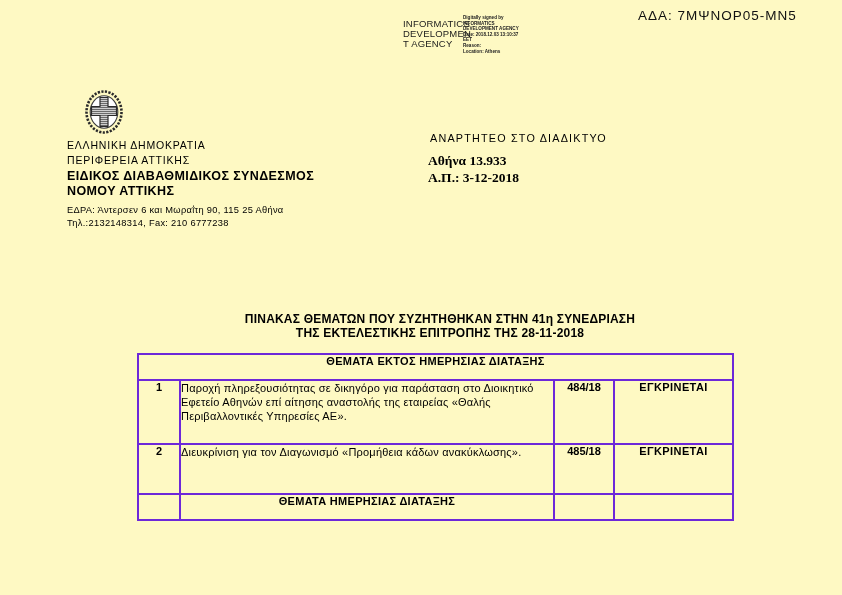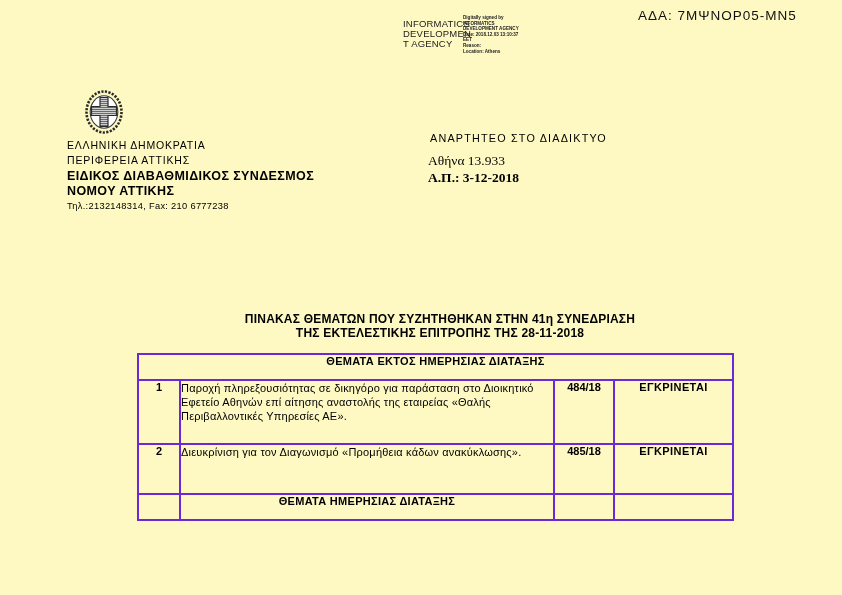--- a/index.html
+++ b/index.html
@@ -19,21 +19,21 @@
   
   #emblem{left:84px;top:89px;width:40px;height:46px;}
   #org{left:67px;top:139px;line-height:13px;}
   .org-sm{font-size:10.5px;letter-spacing:.8px;margin-bottom:2px;}
   .org-bold{font-size:12.5px;font-weight:700;letter-spacing:.4px;line-height:15px;}
   .org-tiny{font-size:9.3px;letter-spacing:.3px;line-height:12px;margin-top:1px;}
   #org-address{margin-top:5px;}
 
   
   #web-notice{left:430px;top:132px;font-size:10.8px;letter-spacing:1.2px;}
-  #city-line{left:428px;top:153px;font-family:"Liberation Serif",serif;font-weight:400;font-size:13.5px;}
+  #city-line{left:428px;top:153px;font-family:"Liberation Serif",serif;font-weight:700;font-size:13.5px;}
   #prot-line{left:428px;top:170px;font-family:"Liberation Serif",serif;font-weight:700;font-size:13.5px;}
 
   
   #doc-title{left:40px;top:312px;width:800px;text-align:center;font-weight:700;
     font-size:12px;line-height:14px;letter-spacing:.2px;}
 
   
   #topics-table{position:absolute;left:137px;top:353px;border-collapse:collapse;table-layout:fixed;}
   #topics-table td{border:2px solid #6d28d9;vertical-align:top;padding:0;font-size:11px;}
   td.c-num{width:40px;text-align:center;font-weight:700;padding-top:3px;}
@@ -74,20 +74,21 @@
     <ellipse cx="20" cy="23" rx="17.5" ry="20.5" fill="none" stroke="#2a2a2a" stroke-width="2.6" stroke-dasharray="2.2,1.4"></ellipse>
     <ellipse cx="20" cy="23" rx="13.8" ry="16.2" fill="#fff" stroke="#3a3a3a" stroke-width="1.1"></ellipse>
     <path d="M16 8.5 h8 v9 h8.5 v9 h-8.5 v11 h-8 v-11 h-8.5 v-9 h8.5 z" fill="url(#hatch)" stroke="#2a2a2a" stroke-width="1.2"></path>
   </svg>
 
   <div id="org" class="abs">
     <div class="org-sm">ΕΛΛΗΝΙΚΗ ΔΗΜΟΚΡΑΤΙΑ</div>
     <div class="org-sm">ΠΕΡΙΦΕΡΕΙΑ ΑΤΤΙΚΗΣ</div>
     <div class="org-bold">ΕΙΔΙΚΟΣ ΔΙΑΒΑΘΜΙΔΙΚΟΣ ΣΥΝΔΕΣΜΟΣ</div>
     <div class="org-bold">ΝΟΜΟΥ ΑΤΤΙΚΗΣ</div>
+    <div class="org-tiny" id="org-address">ΕΔΡΑ: Άντερσεν 6 και Μωραΐτη 90, 115 25 Αθήνα</div>
     <div class="org-tiny">Τηλ.:2132148314, Fax: 210 6777238</div>
   </div>
 
   <div id="web-notice" class="abs">ΑΝΑΡΤΗΤΕΟ ΣΤΟ ΔΙΑΔΙΚΤΥΟ</div>
   <div id="city-line" class="abs">Αθήνα 13.933</div>
   <div id="prot-line" class="abs">Α.Π.: 3-12-2018</div>
 
   <div id="doc-title" class="abs">
     <div>ΠΙΝΑΚΑΣ ΘΕΜΑΤΩΝ ΠΟΥ ΣΥΖΗΤΗΘΗΚΑΝ ΣΤΗΝ 41η ΣΥΝΕΔΡΙΑΣΗ</div>
     <div>ΤΗΣ ΕΚΤΕΛΕΣΤΙΚΗΣ ΕΠΙΤΡΟΠΗΣ ΤΗΣ 28-11-2018</div>

